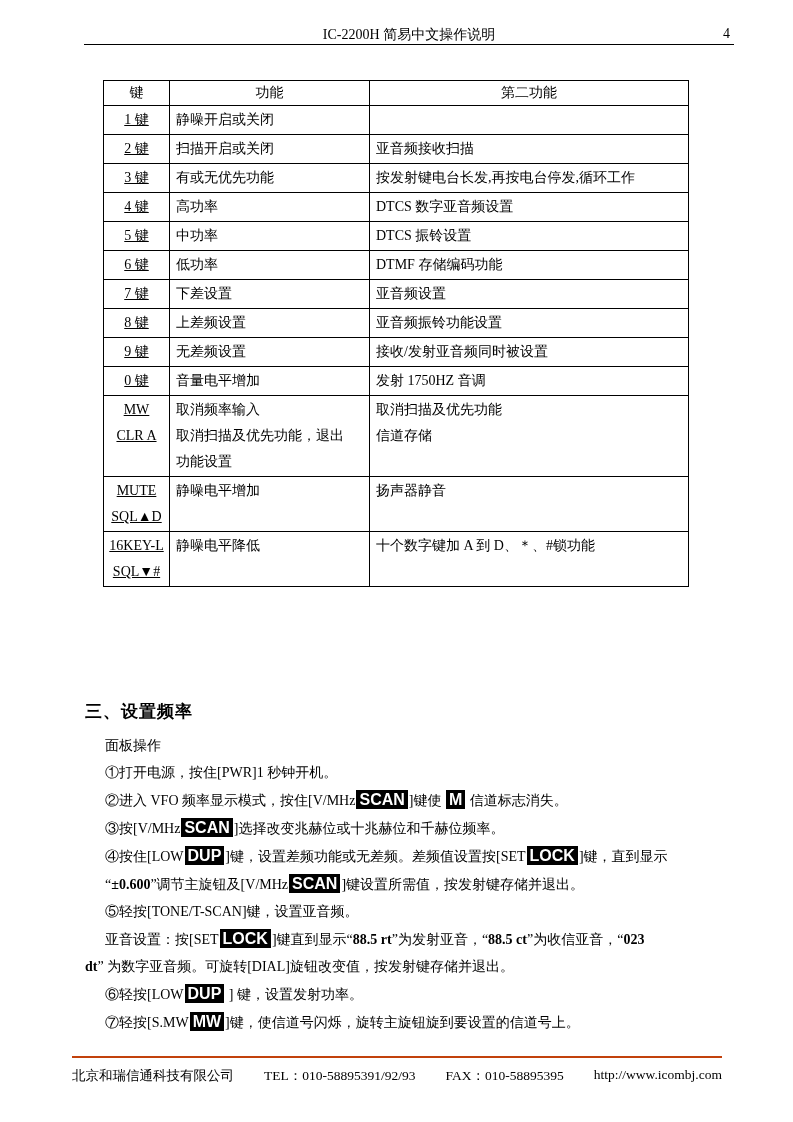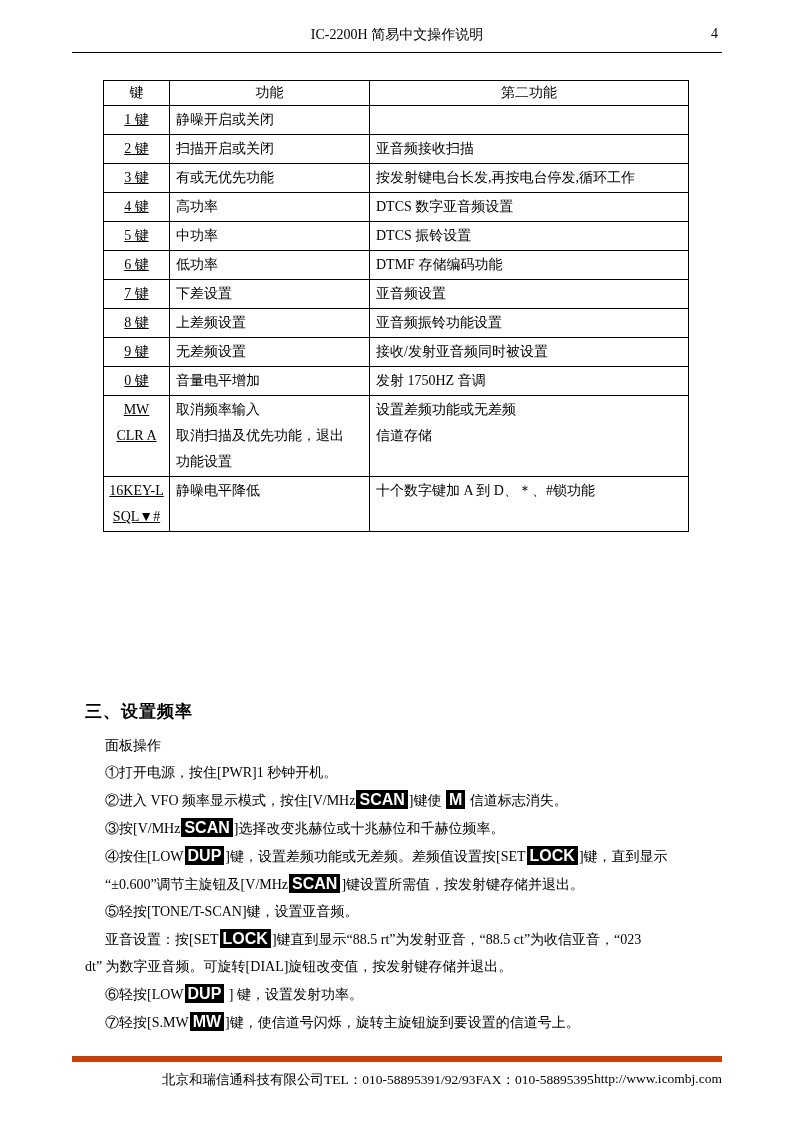--- a/index.html
+++ b/index.html
@@ -5,22 +5,22 @@
   * { margin:0; padding:0; box-sizing:border-box; }
   html,body { background:#e8e8e8; }
   .page {
     position:relative; width:793px; height:1122px; margin:0 auto;
     background:#ffffff; color:#000;
     font-family:"Liberation Serif","DejaVu Serif",serif;
     overflow:hidden;
   }
   
   .header {
-    position:absolute; top:26px; left:72px; width:650px;
-    border-bottom:1px solid #000; padding-bottom:8px;
+    position:absolute; top:26px; left:84px; width:650px;
+    border-bottom:1px solid #000; 
     text-align:center; font-size:14px;
   }
   .page-num { position:absolute; right:4px; top:0; font-size:14px; }
 
   
   table.key-table {
     position:absolute; top:80px; left:103px; width:585px;
     border-collapse:collapse; table-layout:fixed; font-size:14px;
   }
   .key-table th, .key-table td { border:1px solid #000; padding:1px 6px; vertical-align:top; }
@@ -35,27 +35,27 @@
     font-weight:bold; font-size:17px; letter-spacing:1px;
   }
   .section-body { position:absolute; left:85px; top:732px; width:640px; font-size:14px; }
   .text-line { line-height:27px; white-space:nowrap; padding-left:20px; }
   .text-line.no-indent { padding-left:0; }
   .inv {
     background:#000; color:#fff;
     font-family:"Liberation Sans","DejaVu Sans",sans-serif;
     font-size:16px; font-weight:bold; padding:1px 3px; margin:0 1px;
   }
-  .b { font-weight:normal; }
+  .b { font-weight:bold; }
 
   
   .footer {
     position:absolute; left:72px; top:1056px; width:650px;
-    border-top:6px solid #c2410c; padding-top:9px;
-    font-size:13.5px; display:flex; justify-content:flex-end;
+    border-top:2px solid #c2410c; padding-top:9px;
+    font-size:13.5px; display:flex; justify-content:space-between;
   }
   .footer span { white-space:nowrap; }
 </style>
 </head>
 <body>
 
 <div class="page">
 
   <div class="header">
     <span>IC-2200H 简易中文操作说明</span>
@@ -190,22 +190,34 @@
           <td class="col-key">
             <div class="cell-line">MW</div>
             <div class="cell-line">CLR A</div>
           </td>
           <td>
             <div class="cell-line">取消频率输入</div>
             <div class="cell-line">取消扫描及优先功能，退出</div>
             <div class="cell-line">功能设置</div>
           </td>
           <td>
-            <div class="cell-line">设置差频功能或无差频</div>
+            <div class="cell-line">取消扫描及优先功能</div>
             <div class="cell-line">信道存储</div>
+          </td>
+        </tr>
+        <tr>
+          <td class="col-key">
+            <div class="cell-line">MUTE</div>
+            <div class="cell-line">SQL▲D</div>
+          </td>
+          <td>
+            <div class="cell-line">静噪电平增加</div>
+          </td>
+          <td>
+            <div class="cell-line">扬声器静音</div>
           </td>
         </tr>
         <tr>
           <td class="col-key">
             <div class="cell-line">16KEY-L</div>
             <div class="cell-line">SQL▼#</div>
           </td>
           <td>
             <div class="cell-line">静噪电平降低</div>
           </td>

